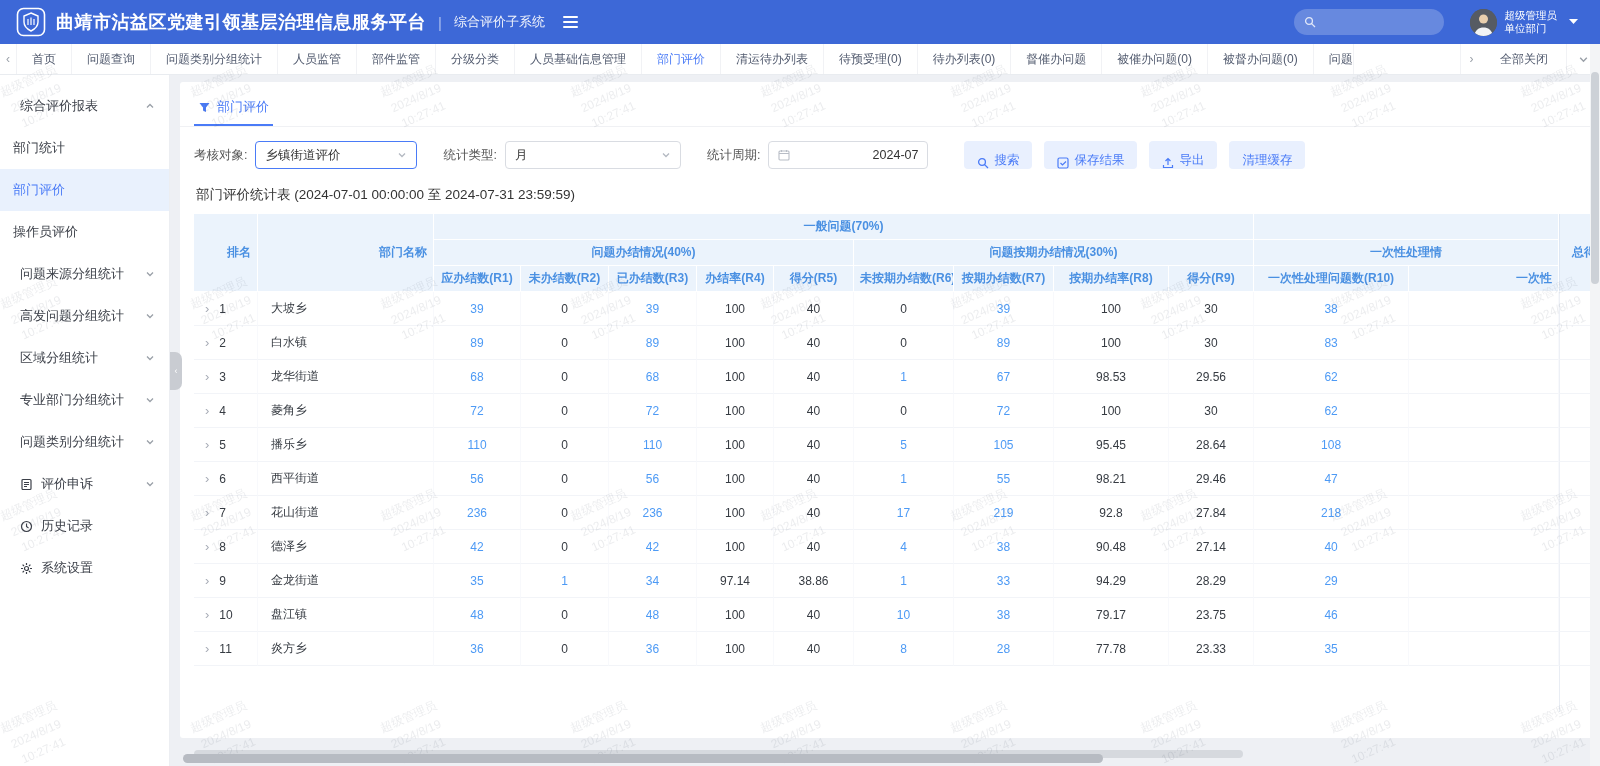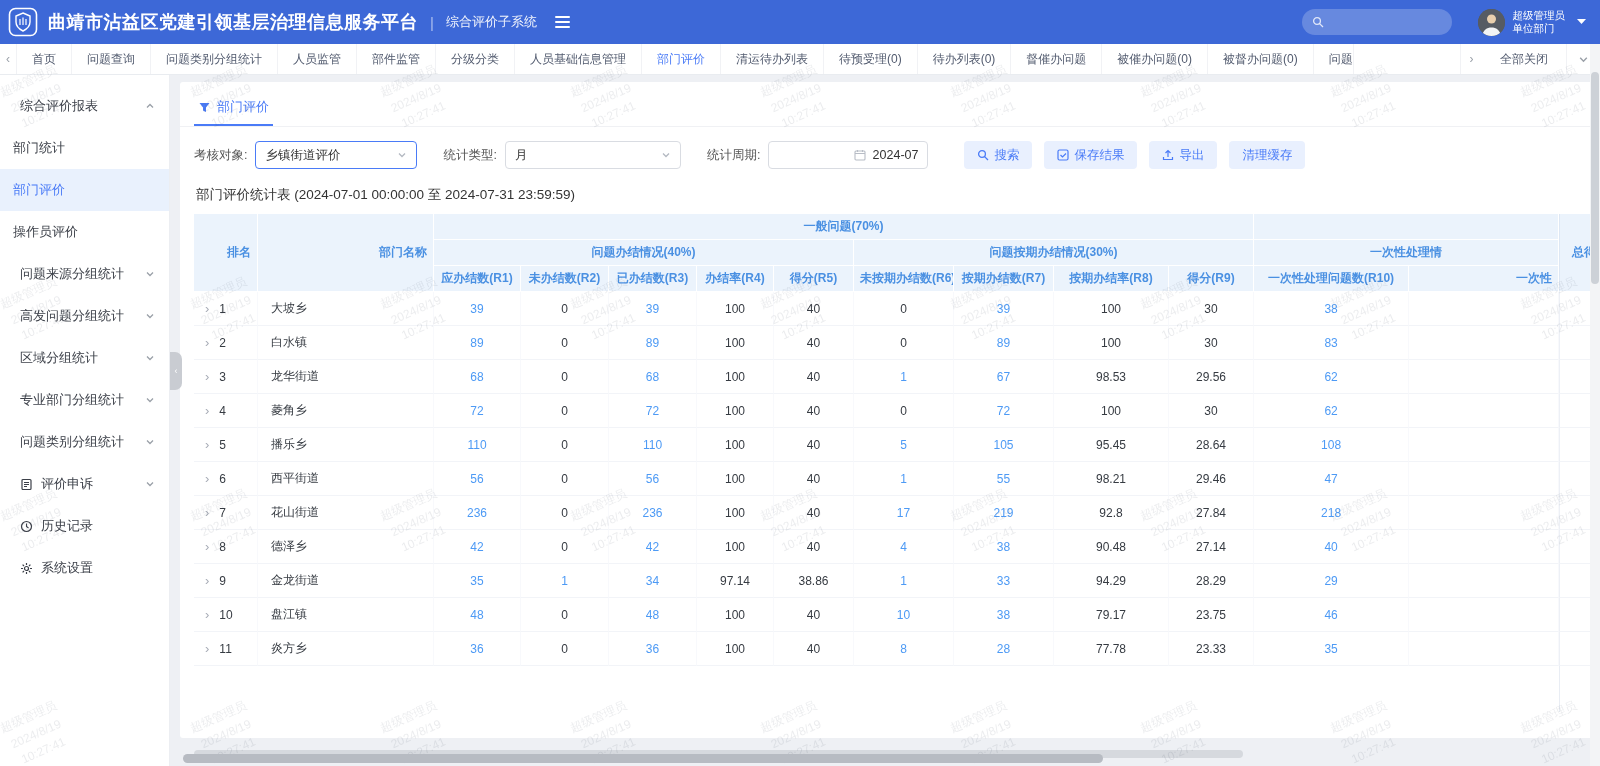--- a/index.html
+++ b/index.html
@@ -1,20 +1,20 @@
 <!DOCTYPE html>
 <html style="--header_bg: #3D68D7; --accent: #4A7BF7; --link: #4D9AF5; --th_bg: #EBF3FC; --th_text: #4A90E2; --page_bg: #EEF0F4; --dark_text: #363B42; --sidebar_active_bg: #E9F1FD; --btn_bg: #E9F0FE;"><head>
 <meta charset="utf-8">
 <style>
   *{margin:0;padding:0;box-sizing:border-box}
   html,body{width:1600px;height:766px;overflow:hidden}
   body{font-family:"Liberation Sans","DejaVu Sans",sans-serif;background:var(--page_bg,#EEF0F4);position:relative}
 
   
-  .header{height:44px;background:var(--header_bg,#3D68D7);display:flex;align-items:center;padding:0 8px;color:#fff;gap:10px;position:relative;z-index:20}
+  .header{height:44px;background:var(--header_bg,#3D68D7);display:flex;align-items:center;padding:0 16px;color:#fff;gap:10px;position:relative;z-index:20}
   .logo{width:30px;height:30px;flex:none;display:flex;align-items:center;justify-content:center}
   .h-title{font-size:18px;font-weight:bold;letter-spacing:.5px;white-space:nowrap}
   .h-sep{opacity:.55;font-size:15px;margin:0 2px}
   .h-sub{font-size:13px;opacity:.92;white-space:nowrap}
   .burger{display:flex;flex-direction:column;gap:3px;margin-left:8px;cursor:pointer}
   .burger i{display:block;width:15px;height:2px;background:#fff;border-radius:1px}
   .h-spacer{flex:1}
   .search-pill{width:150px;height:26px;border-radius:14px;background:rgba(255,255,255,.22);display:flex;align-items:center;padding:0 10px;gap:6px}
   .user{display:flex;align-items:center;gap:8px;margin-left:16px;margin-right:6px}
   .avatar{width:27px;height:27px;border-radius:50%;overflow:hidden;flex:none;background:#565b63}
@@ -49,22 +49,22 @@
 
   .inner-tabs{display:flex;border-bottom:1px solid #f0f1f4;margin:0 -14px;padding:0 14px}
   .inner-tab{display:flex;align-items:center;gap:6px;color:var(--accent,#4A7BF7);font-size:13px;padding:6px 4px 8px;border-bottom:2px solid var(--accent,#4A7BF7);cursor:pointer}
 
   .filters{display:flex;align-items:center;margin-top:14px;font-size:12.5px;color:#555}
   .f-label{margin-right:8px;white-space:nowrap}
   .f-group{display:flex;align-items:center;margin-right:26px}
   .select{height:28px;border:1px solid #d9dce2;border-radius:4px;display:flex;align-items:center;justify-content:space-between;padding:0 9px;color:#333;background:#fff;cursor:pointer}
   .select.accent{border-color:var(--accent,#4A7BF7)}
   .select .chev{display:flex;align-items:center}
-  .w1{width:162px}.w2{width:176px}.w3{width:160px;justify-content:flex-end;gap:7px;cursor:pointer}
-  .btn{height:28px;padding:0 13px;border-radius:4px;background:var(--btn_bg,#E9F0FE);color:var(--accent,#4A7BF7);font-size:12.5px;display:flex;align-items:center;gap:5px;margin-left:12px;border:none;cursor:pointer;white-space:nowrap}
+  .w1{width:162px}.w2{width:176px}.w3{width:160px;justify-content:space-between;gap:7px;cursor:pointer}
+  .btn{height:28px;padding:0 13px;border-radius:4px;background:var(--btn_bg,#E9F0FE);color:var(--accent,#4A7BF7);font-size:12.5px;display:flex;align-items:flex-end;gap:5px;margin-left:12px;border:none;cursor:pointer;white-space:nowrap}
   .btn:first-of-type{margin-left:22px}
 
   .tbl-title{margin:17px 2px 10px;font-size:13.5px;color:#333}
 
   
   .table-zone{position:relative;height:498px;margin-top:4px}
   .pin-strip{position:absolute;top:0;right:0;bottom:0;width:92px;background:#fff;border-left:1px solid #e9edf4;z-index:0}
   .scroller{position:relative;width:100%;height:100%;overflow:hidden;z-index:1}
   table{border-collapse:separate;border-spacing:0;table-layout:fixed;width:1457px;font-size:12px}
   thead th{background:var(--th_bg,#EBF3FC);color:var(--th_text,#4A90E2);font-weight:600;height:26px;border-right:1px solid #fff;border-bottom:1px solid #fff;text-align:center;padding:0 6px;overflow:hidden;white-space:nowrap}

